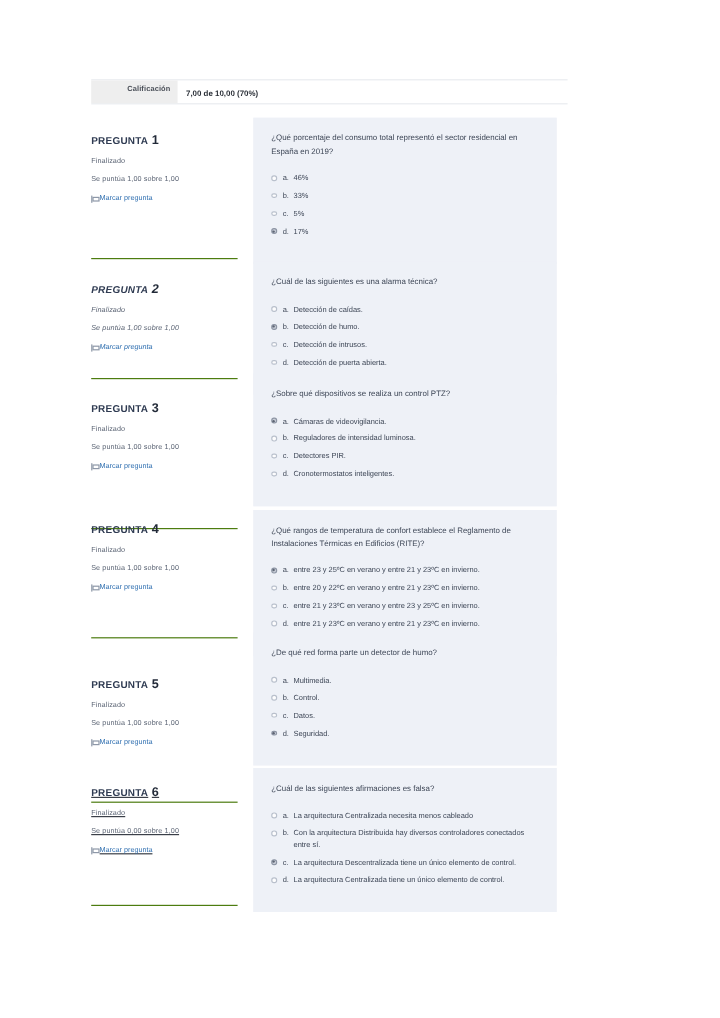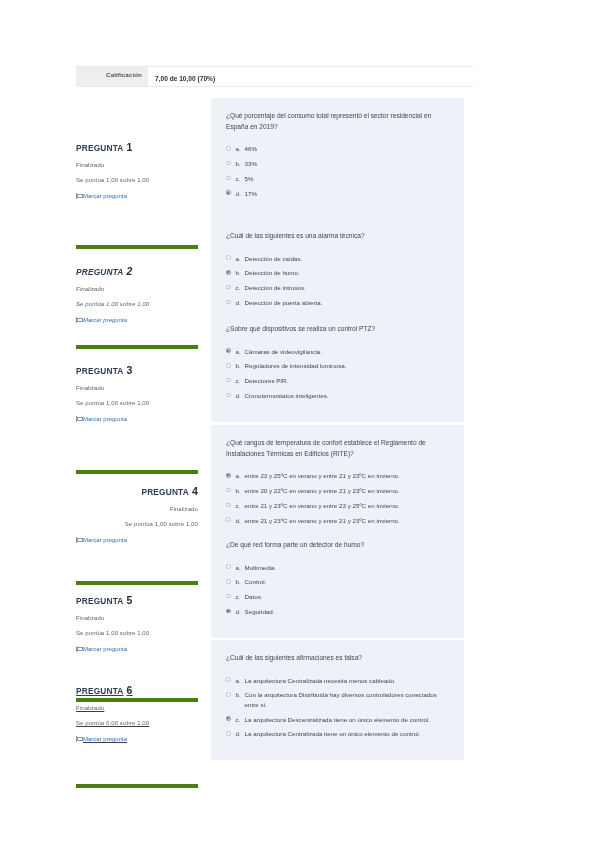--- a/index.html
+++ b/index.html
@@ -62,22 +62,21 @@
     width: 600px;
   }
   .q-left {
     position: absolute;
     left: 76px;
     top: 0;
     width: 122px;
     padding-top: 8px;
   }
   .q-left.bordered {
-    border-bottom: 4px solid #4d7c0f;
-    margin-top: 30px;
+    border-bottom: 1px solid #4d7c0f;
   }
   .q-num {
     font-size: 8.3px;
     font-weight: 700;
     color: #2f3b52;
     letter-spacing: .2px;
     margin-bottom: 9px;
     white-space: nowrap;
   }
   .q-num .n {
@@ -311,21 +310,21 @@
             </li>
             <li class="opt-row">
               <span class="radio"></span>
               <span class="opt-letter">d.</span>
               <span class="opt-text">Cronotermostatos inteligentes.</span>
             </li>
           </ul>
         </div>
       </div>
       <div class="q-block" style="top: 0px;">
-        <div class="q-left bordered" style="top: 447px; height: 96px; text-align: right;">
+        <div class="q-left bordered" style="top: 427px; height: 96px;">
           <div class="q-num"><span>PREGUNTA</span><span class="n">4</span></div>
           <div class="q-state">Finalizado</div>
           <div class="q-score">Se puntúa 1,00 sobre 1,00</div>
           <div class="q-flag">
             <span class="flag-ico"></span>
             <span class="flag-text">Marcar pregunta</span>
           </div>
         </div>
         <div class="q-right" style="top: 425px; min-height: 105px;">
           <div class="q-text">¿Qué rangos de temperatura de confort establece el Reglamento de Instalaciones Térmicas en Edificios (RITE)?</div>

